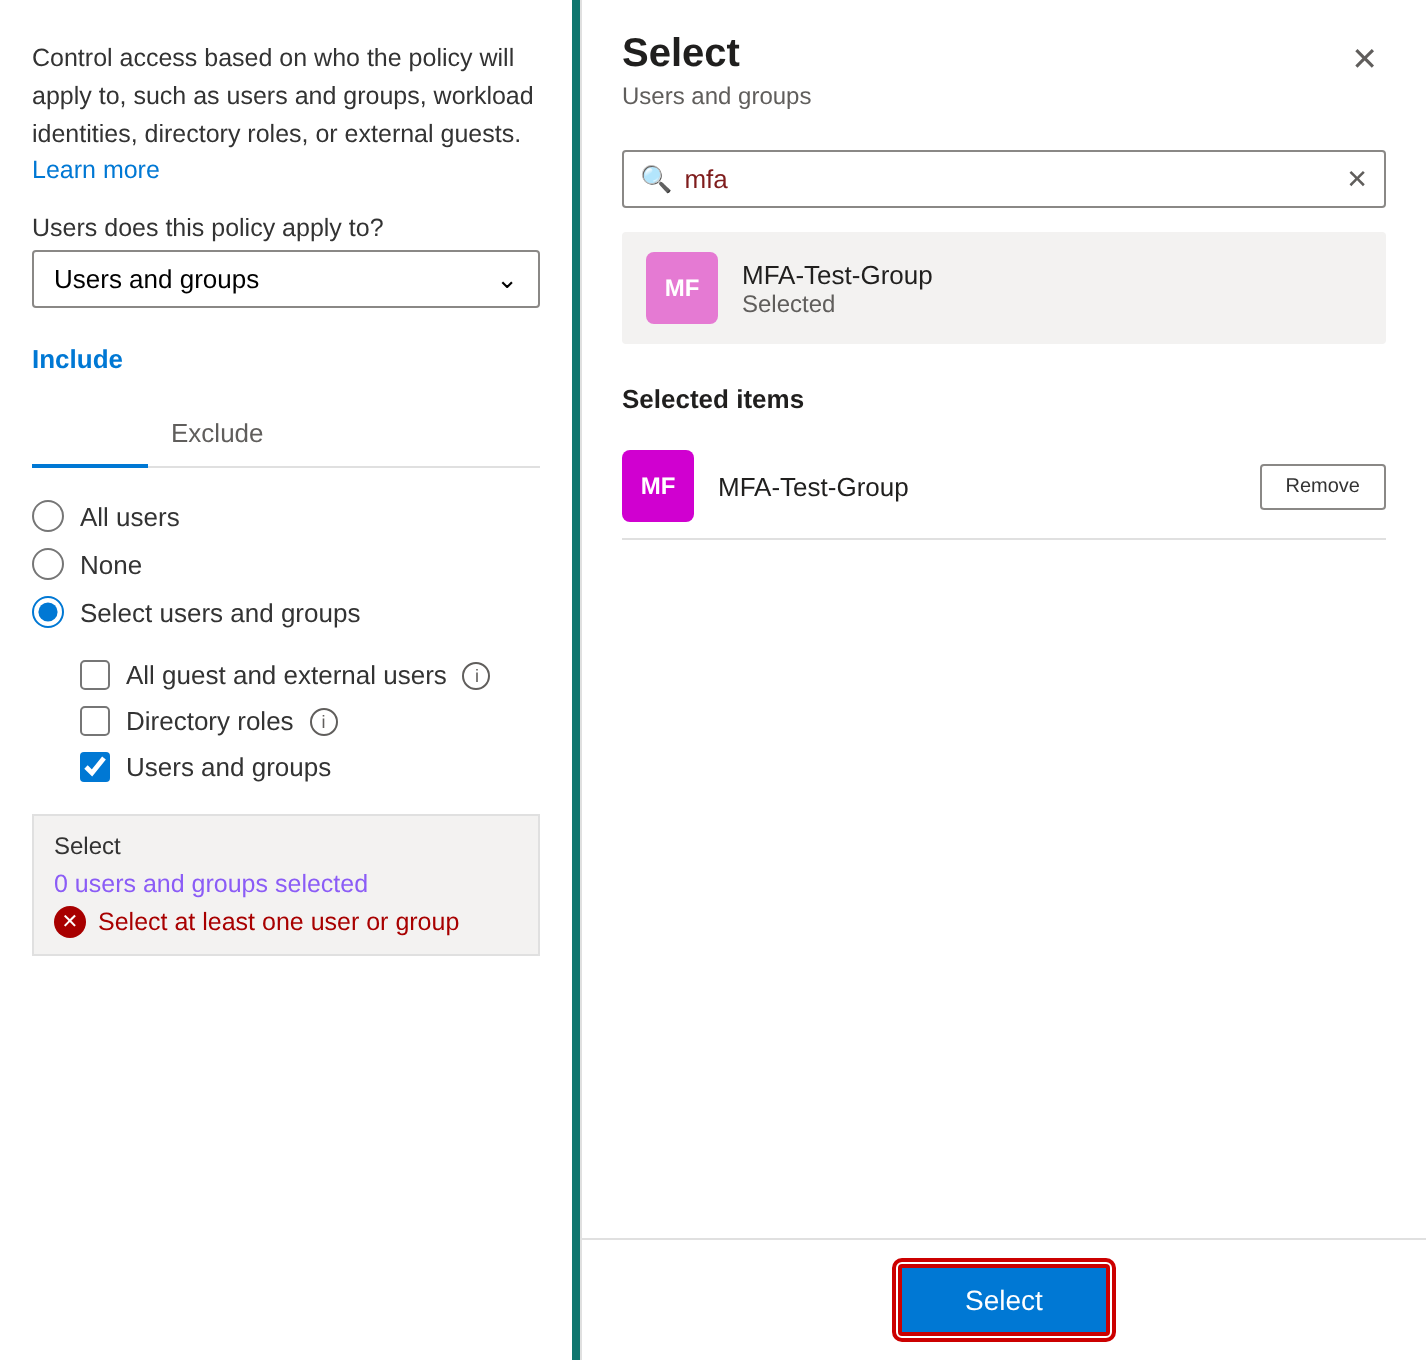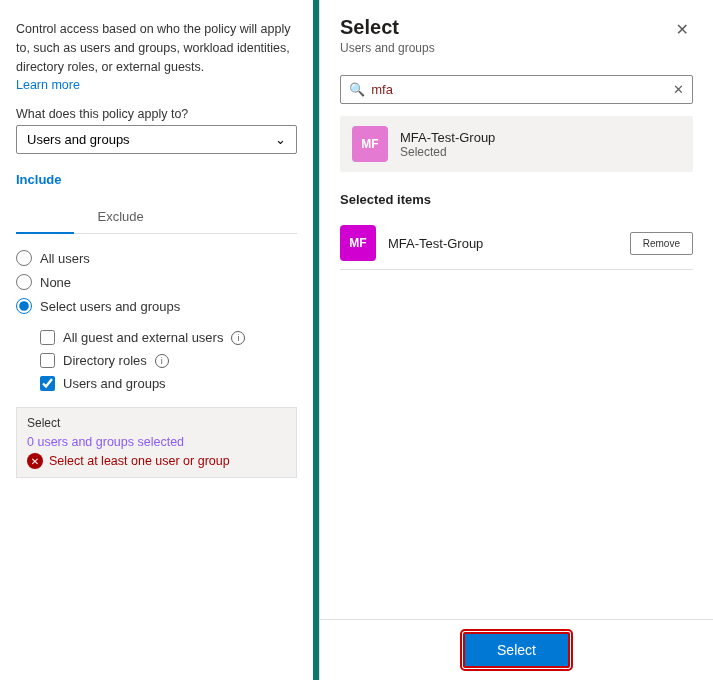--- a/index.html
+++ b/index.html
@@ -8,24 +8,24 @@
       font-size: 13px;
       background: #f3f2f1;
       width: 713px;
       height: 680px;
       overflow: hidden;
       display: flex;
     }
 
     
     .left-panel {
-      width: 319px;
+      width: 290px;
       background: #fff;
       padding: 20px 16px;
-      border-right: 6px solid #0f766e;
+      border-right: 4px solid #0f766e;
       display: flex;
       flex-direction: column;
       gap: 12px;
       position: relative;
     }
 
     .left-panel .description {
       font-size: 12.5px;
       color: #333;
       line-height: 1.5;
@@ -50,21 +50,21 @@
       justify-content: space-between;
       align-items: center;
       cursor: pointer;
       background: #fff;
       font-size: 13px;
     }
 
     .tabs-row {
       display: flex;
       border-bottom: 1px solid #e0e0e0;
-      gap: 16px;
+      gap: 4px;
     }
 
     .tab {
       padding: 6px 12px 8px 0;
       cursor: pointer;
       font-size: 13px;
       color: #605e5c;
       border-bottom: 2px solid transparent;
       margin-bottom: -1px;
     }
@@ -365,21 +365,21 @@
 <body>
 
 <div class="left-panel">
   <p class="description">
     <span>Control access based on who the policy will apply to, such as users and groups, workload identities, directory roles, or external guests.</span>
     <br>
     <a href="#">Learn more</a>
   </p>
 
   <div>
-    <p class="policy-label">What does this policy apply to?</p>
+    <p class="policy-label">Users does this policy apply to?</p>
     <div class="dropdown-control">
       <span>Users and groups</span>
       <span>⌄</span>
     </div>
   </div>
 
   <div class="tabs-row">
     <div class="tab active">Include</div>
     <div class="tab" style="margin-left:8px;margin-top:37px;">Exclude</div>
   </div>

